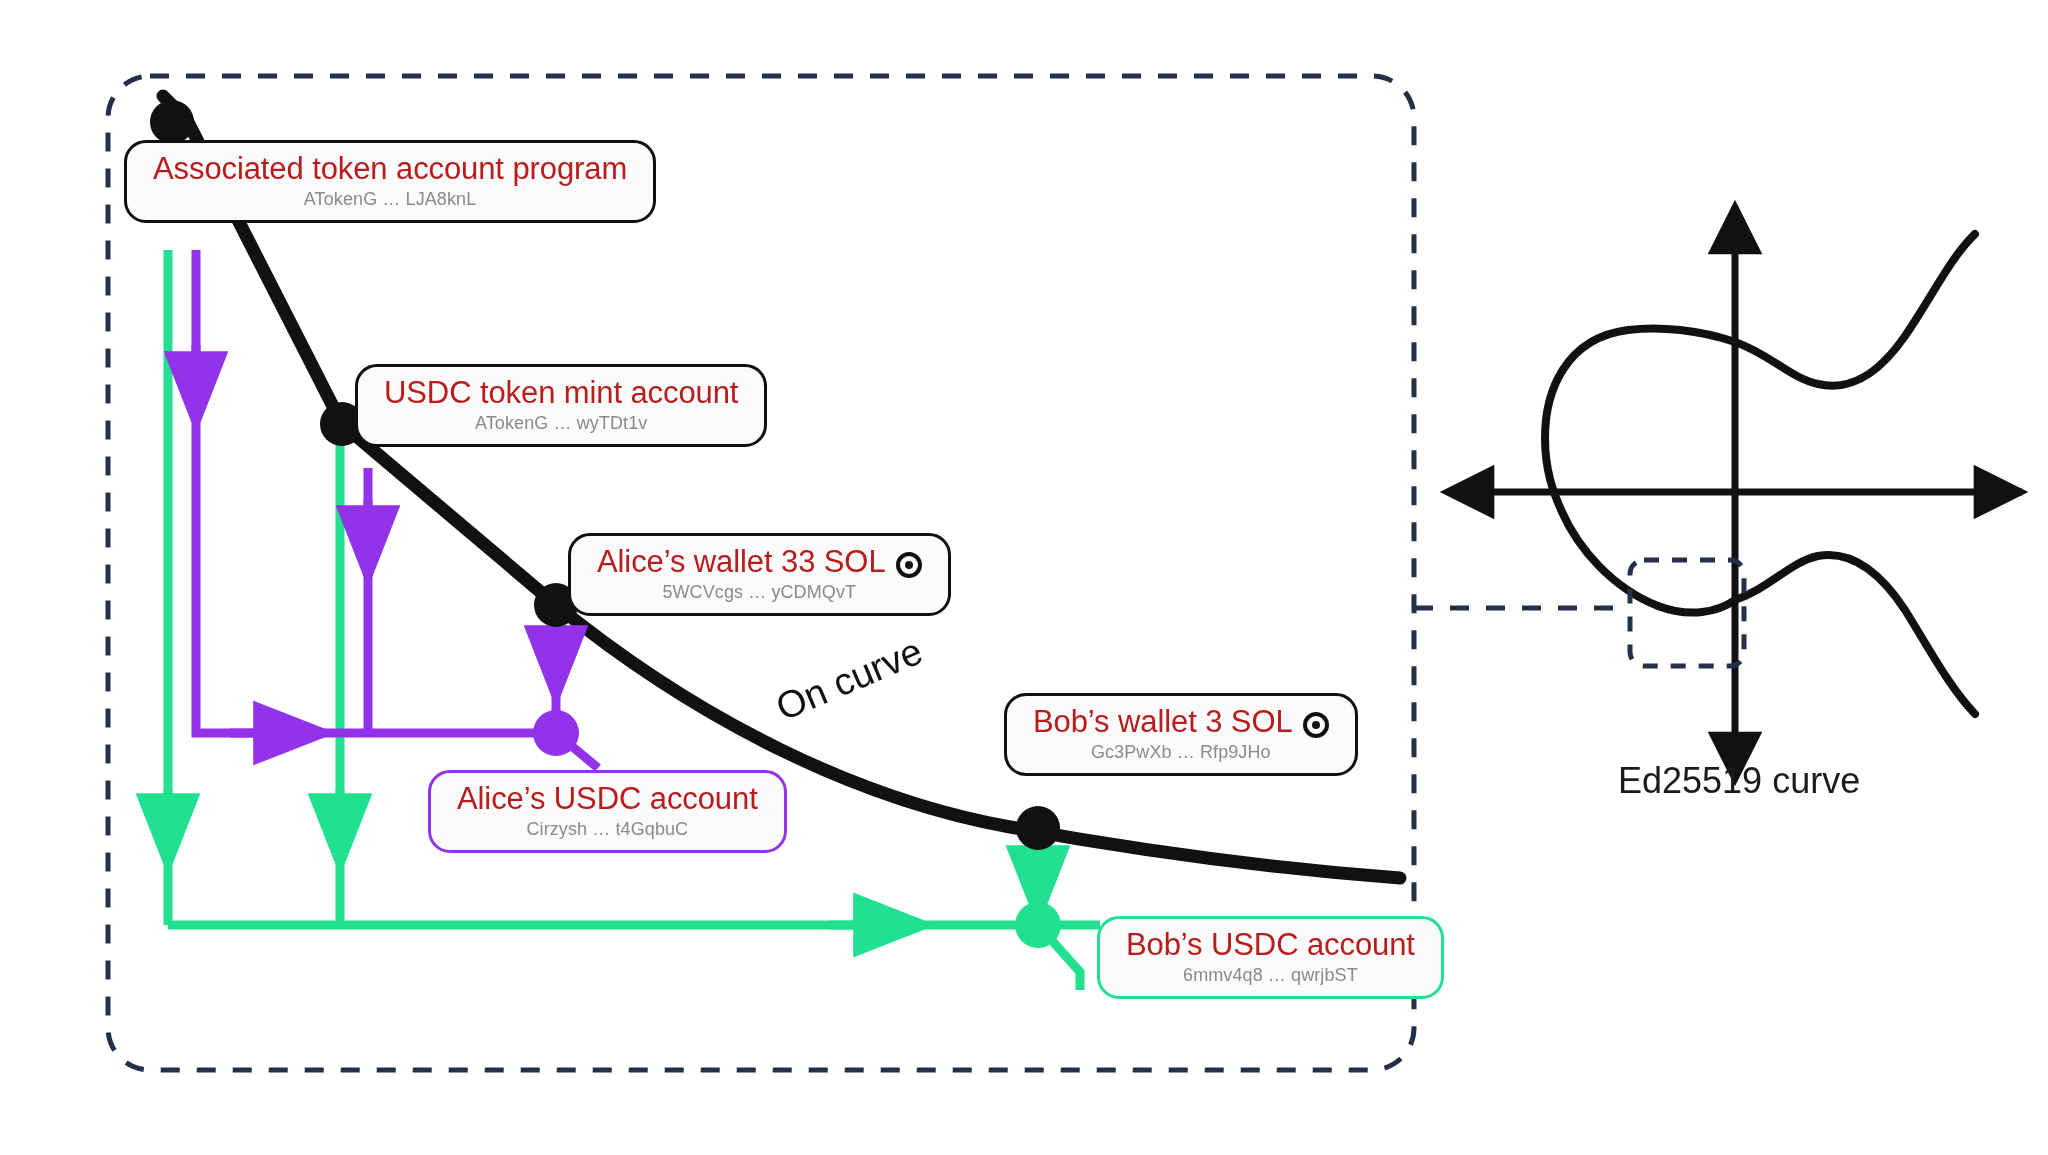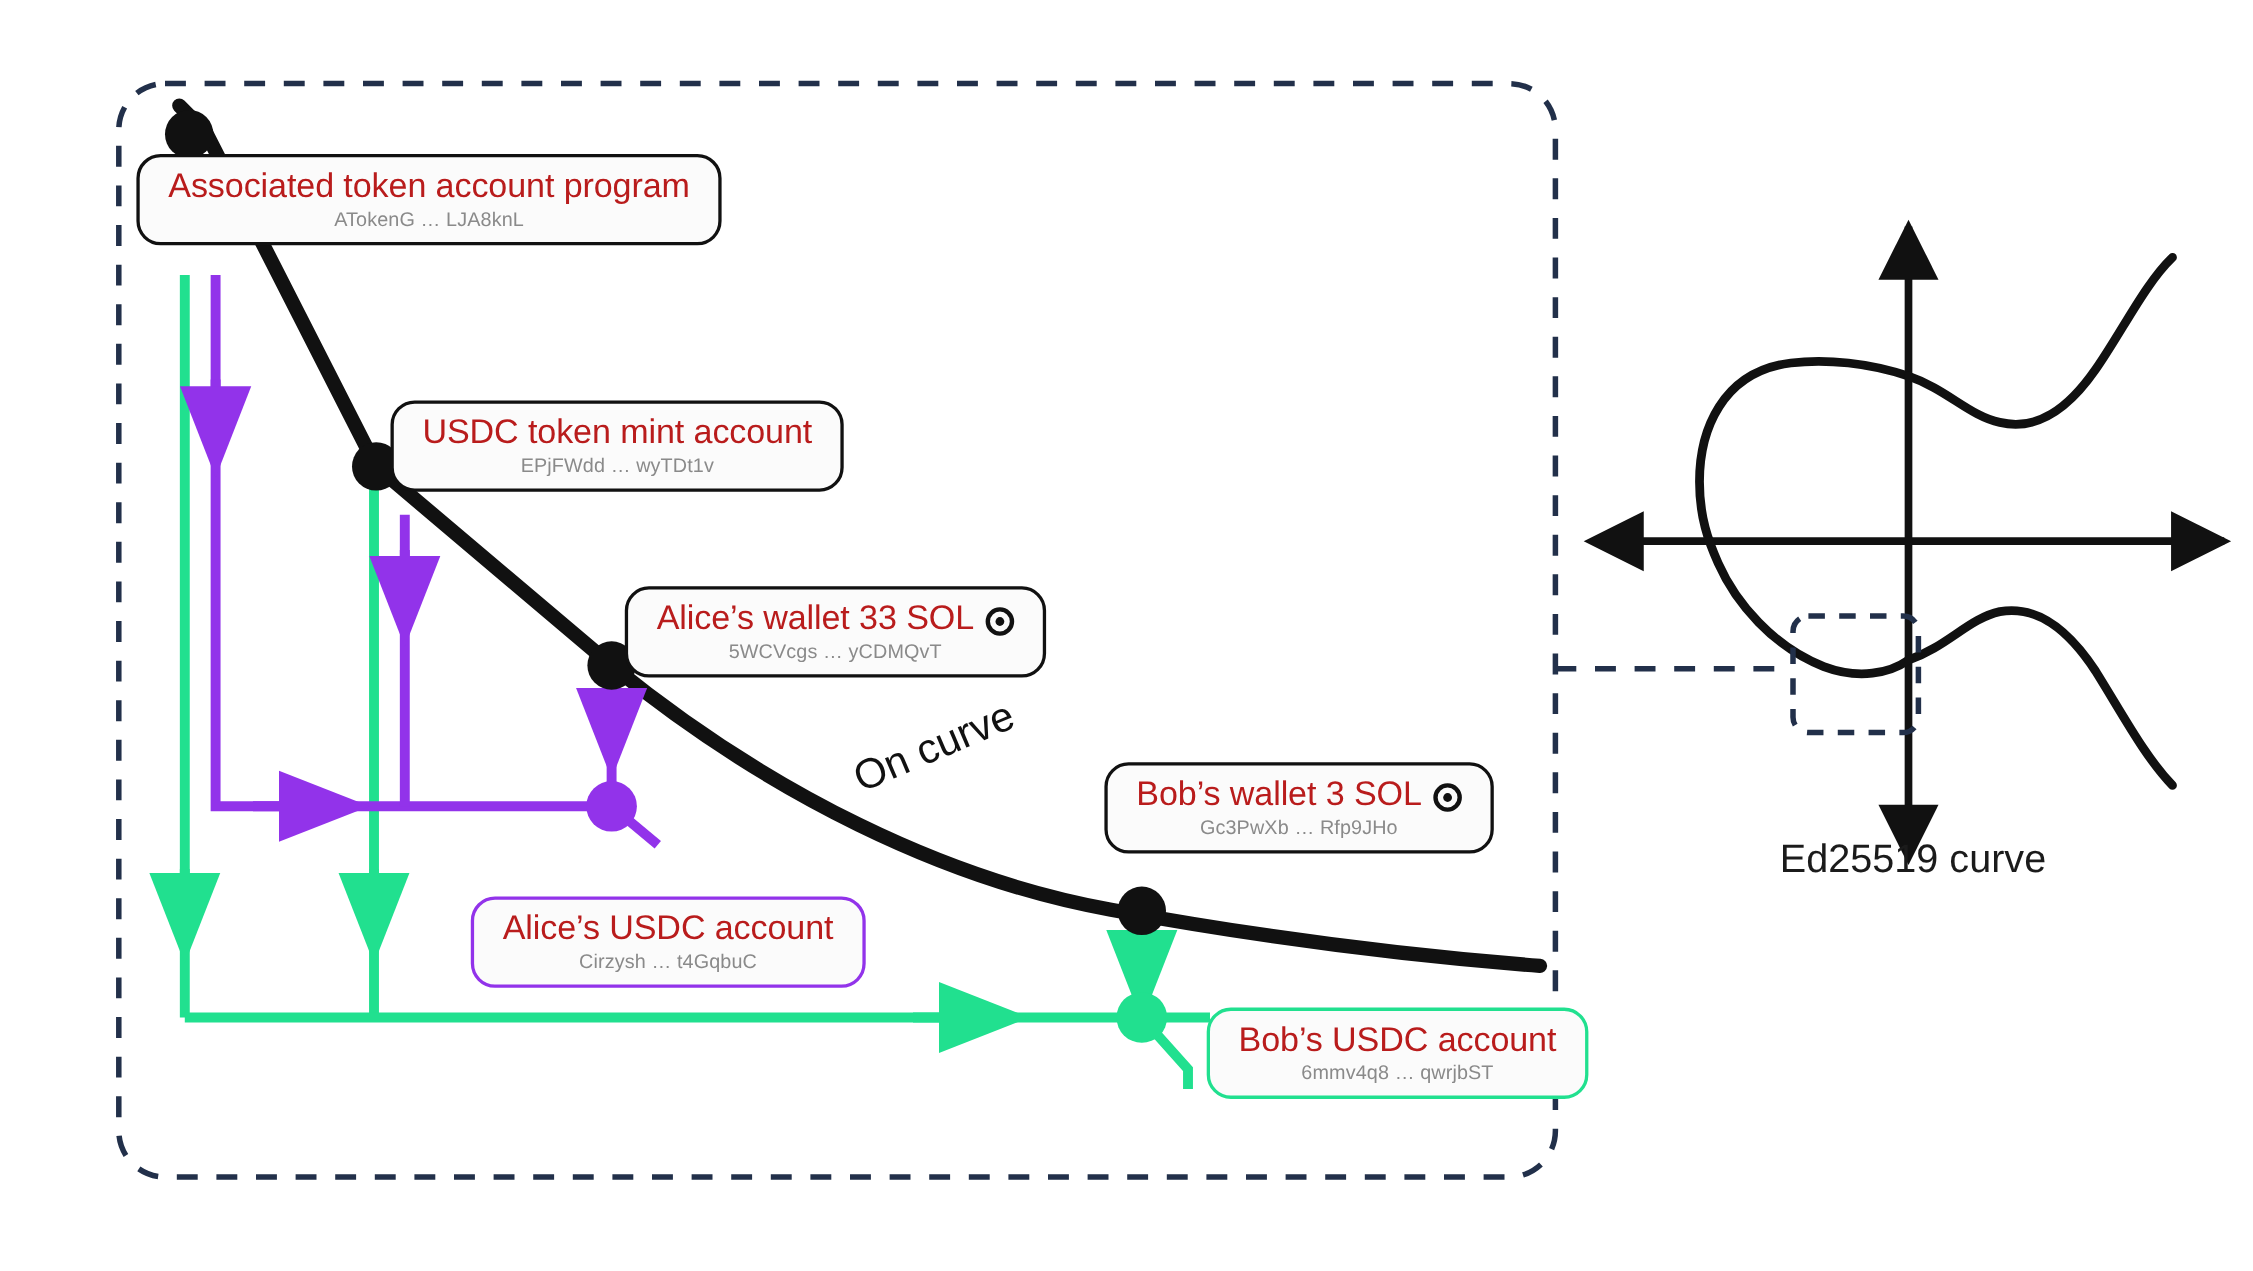--- a/index.html
+++ b/index.html
@@ -37,21 +37,21 @@
     position: absolute;
     box-sizing: border-box;
     background: #fbfbfb;
     border: 3px solid #111111;
     border-radius: 22px;
     padding: 10px 26px 12px 26px;
     text-align: center;
     white-space: nowrap;
     line-height: 1.0;
   }
-  .node-box.purple { border-color: #9233ea; margin-top: 45px; }
+  .node-box.purple { border-color: #9233ea; }
   .node-box.green  { border-color: #21e08f; }
 
   .node-title {
     font-size: 31px;
     color: #b91c1c;
     letter-spacing: -0.1px;
     display: block;
     margin-bottom: 6px;
   }
   .node-sub {
@@ -196,21 +196,21 @@
     <div class="title-row">
       <span class="node-title">Associated token account program</span>
     </div>
     <span class="node-sub">ATokenG … LJA8knL</span>
   </div>
 
   <div class="node-box" id="box-mint">
     <div class="title-row">
       <span class="node-title">USDC token mint account</span>
     </div>
-    <span class="node-sub">EPjFWdd … wyTDt1v</span>
+    <span class="node-sub">ATokenG … wyTDt1v</span>
   </div>
 
   <div class="node-box" id="box-alice-w">
     <div class="title-row">
       <span class="node-title">Alice’s wallet 33 SOL</span>
       <span class="oncurve-badge"></span>
     </div>
     <span class="node-sub">5WCVcgs … yCDMQvT</span>
   </div>
 

